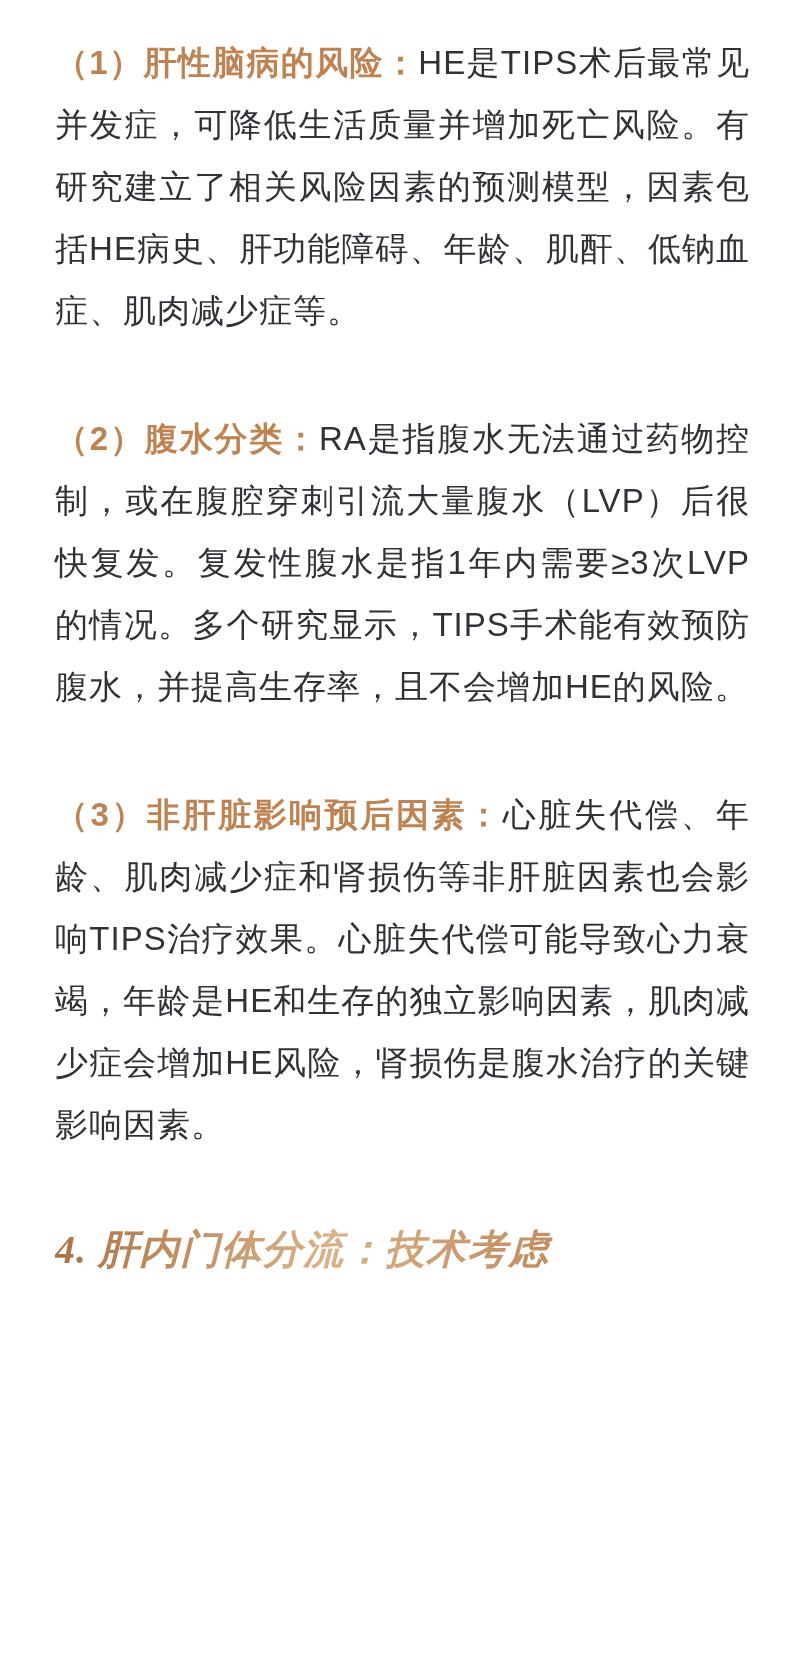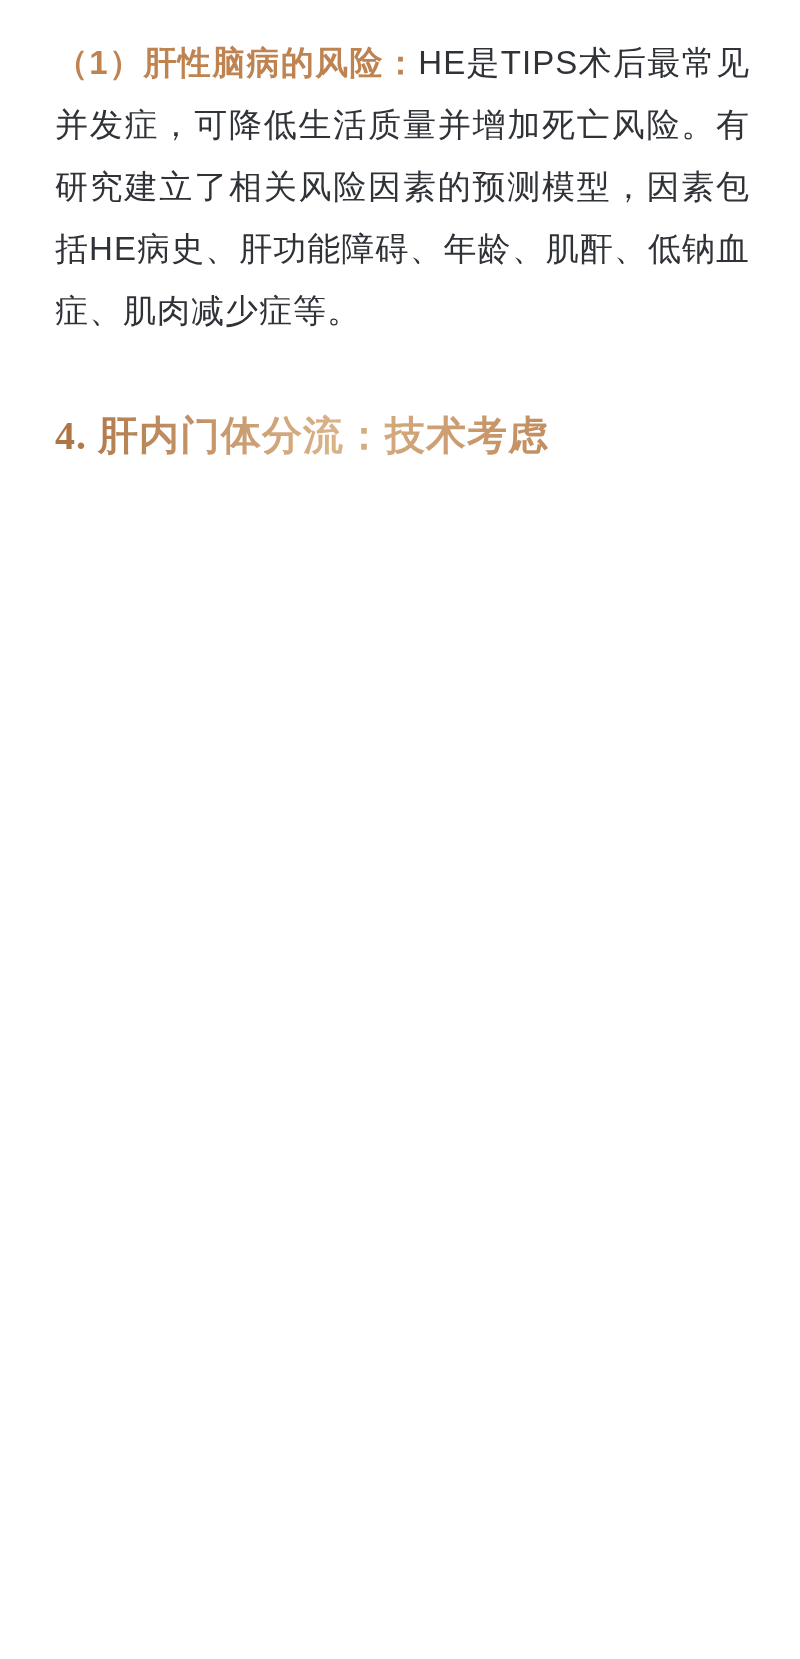--- a/index.html
+++ b/index.html
@@ -38,32 +38,39 @@
     margin: 14px 0 38px 0;
     font-family: "Liberation Serif", "DejaVu Serif", serif;
     font-size: 40px;
     line-height: 56px;
     font-weight: 700;
     letter-spacing: 1px;
     background: linear-gradient(100deg, #ab7243 0%, #d9b287 40%, #c59366 65%, #b07a4b 100%);
     -webkit-background-clip: text;
     background-clip: text;
     color: transparent;
+    font-style: italic;
   }
   .closing {
     margin-bottom: 0;
   }
 </style>
 </head>
 <body>
 
 <div class="article">
 
   <p class="para">
     <strong class="lead">（1）肝性脑病的风险：</strong><span>HE是TIPS术后最常见并发症，可降低生活质量并增加死亡风险。有研究建立了相关风险因素的预测模型，因素包括HE病史、肝功能障碍、年龄、肌酐、低钠血症、肌肉减少症等。</span>
   </p>
 
+  <p class="para">
+    <strong class="lead">（2）腹水分类：</strong><span>RA是指腹水无法通过药物控制，或在腹腔穿刺引流大量腹水（LVP）后很快复发。复发性腹水是指1年内需要≥3次LVP的情况。多个研究显示，TIPS手术能有效预防腹水，并提高生存率，且不会增加HE的风险。</span>
+  </p>
 
+  <p class="para">
+    <strong class="lead">（3）非肝脏影响预后因素：</strong><span>心脏失代偿、年龄、肌肉减少症和肾损伤等非肝脏因素也会影响TIPS治疗效果。心脏失代偿可能导致心力衰竭，年龄是HE和生存的独立影响因素，肌肉减少症会增加HE风险，肾损伤是腹水治疗的关键影响因素。</span>
+  </p>
 
   <h2 class="section-heading">4. 肝内门体分流：技术考虑</h2>
 
 
 </div>
 
 </body></html>

